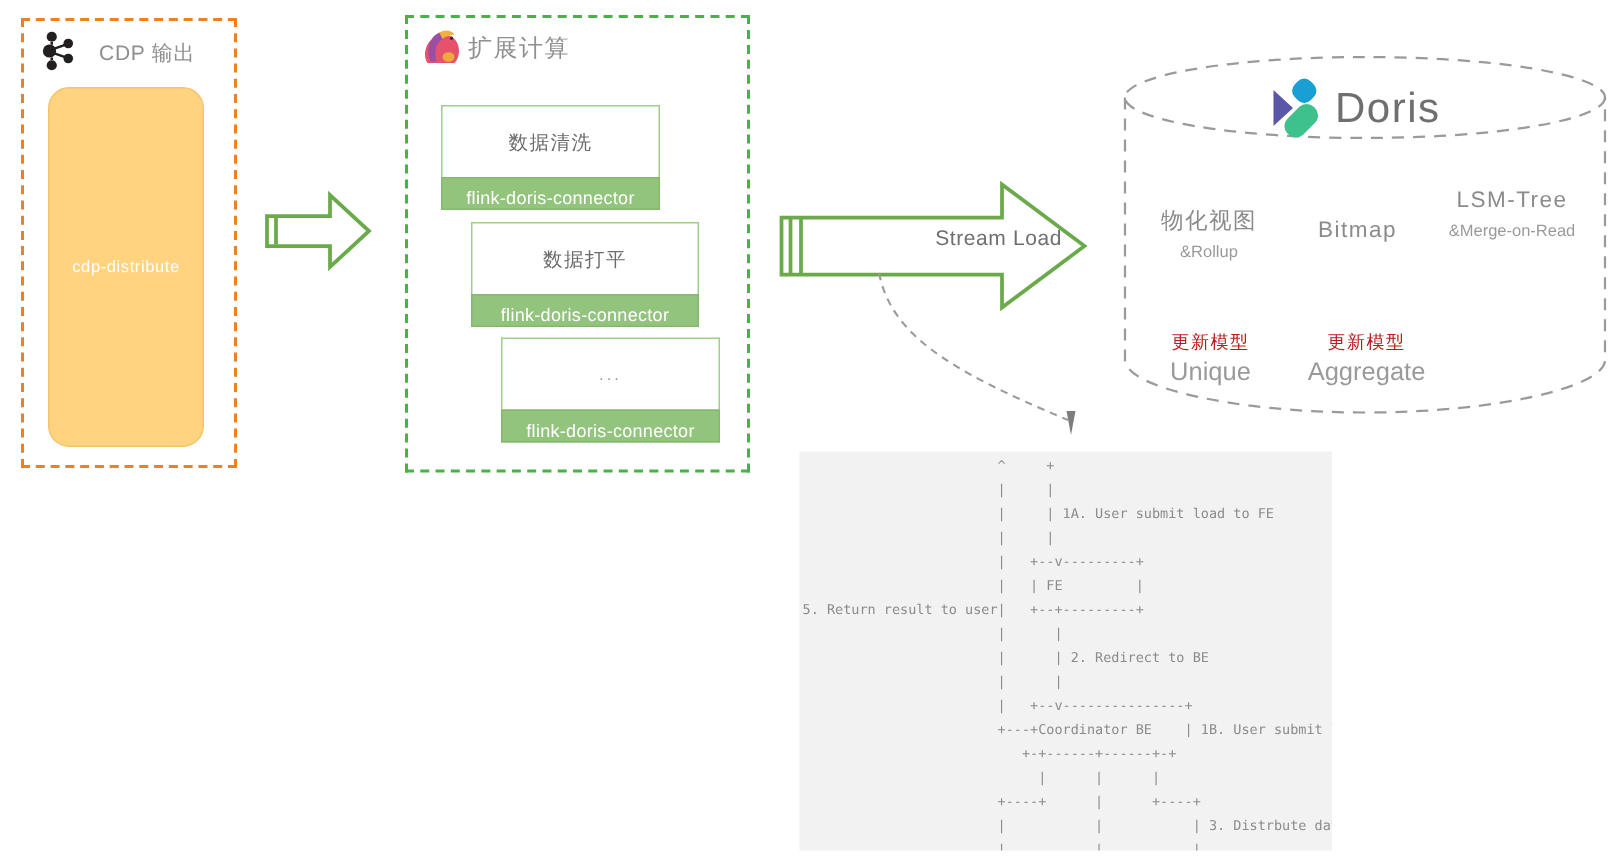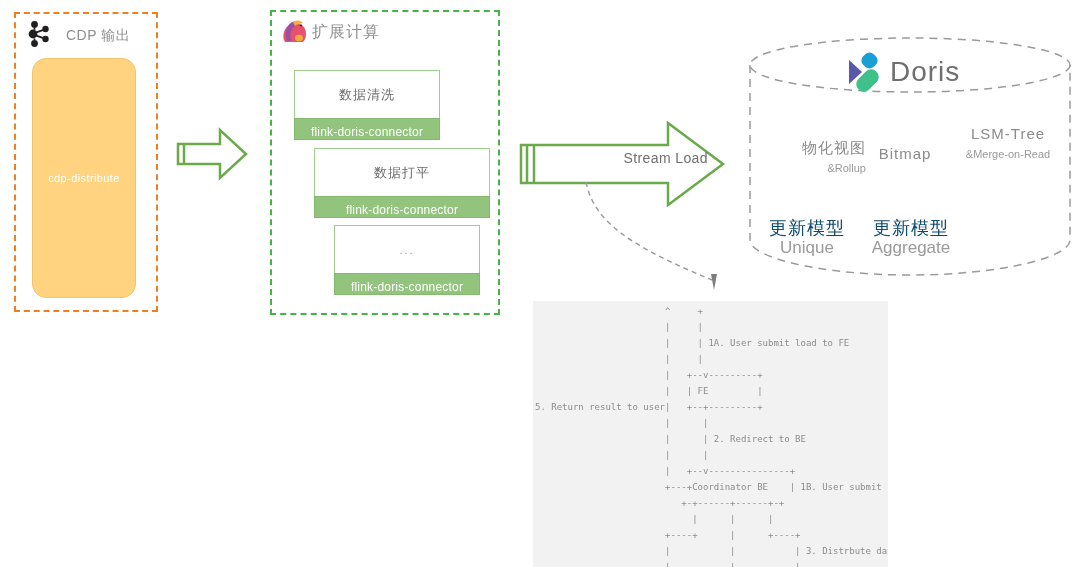--- a/index.html
+++ b/index.html
@@ -61,21 +61,21 @@
   .proc-card .body span{font-size:13px;color:#6b6b6b;letter-spacing:1px;}
   .proc-card .footer{
     background:#93c47d;border:1px solid #84b86c;
     box-sizing:border-box;display:flex;align-items:flex-end;justify-content:center;
   }
   .proc-card .footer span{font-size:12px;color:#ffffff;letter-spacing:.2px;}
 
   #proc-card-1{left:294px;top:70px;width:146px;}
   #proc-card-1 .body{height:48px;}
   #proc-card-1 .footer{height:22px;}
-  #proc-card-2{left:314px;top:148px;width:176px;}
+  #proc-card-2{left:314px;top:148px;width:152px;}
   #proc-card-2 .body{height:48px;}
   #proc-card-2 .footer{height:22px;}
   #proc-card-3{left:334px;top:225px;width:146px;}
   #proc-card-3 .body{height:48px;}
   #proc-card-3 .footer{height:22px;}
   #proc-card-3 .body span{font-size:11px;color:#9a9a9a;letter-spacing:2px;}
 
   
   #arrow-stream-load{left:518px;top:118px;}
   #stream-load-label{
@@ -86,26 +86,26 @@
   
   #dashed-curve{left:560px;top:180px;}
 
   
   #doris-cylinder{left:742px;top:30px;}
   #doris-logo{left:846px;top:52px;width:38px;height:40px;}
   #doris-title{
     left:890px;top:56px;font-size:28px;color:#6f6f6f;letter-spacing:1px;
   }
   .feature{position:absolute;text-align:center;}
-  .feature .cn{display:block;font-size:18px;color:#0c4a6e;letter-spacing:1px;line-height:20px;}
+  .feature .cn{display:block;font-size:12px;color:#b91c1c;letter-spacing:1px;line-height:20px;}
   .feature .en{display:block;font-size:17px;color:#9a9a9a;line-height:20px;}
   .feature .en.small{font-size:11px;}
   .feature .big{font-size:15px;color:#8b8b8b;line-height:20px;}
 
-  #feat-mv{left:746px;top:138px;width:120px;text-align:right;}
+  #feat-mv{left:746px;top:138px;width:120px;}
   #feat-bitmap{left:850px;top:144px;width:110px;}
   #feat-lsm{left:944px;top:124px;width:128px;}
   #feat-unique{left:748px;top:218px;width:118px;}
   #feat-aggregate{left:852px;top:218px;width:118px;}
   #feat-duplicate{left:958px;top:218px;width:118px;}
 
   
   #ascii-block{
     left:533px;top:301px;width:355px;height:266px;
     background:#f2f2f2;

